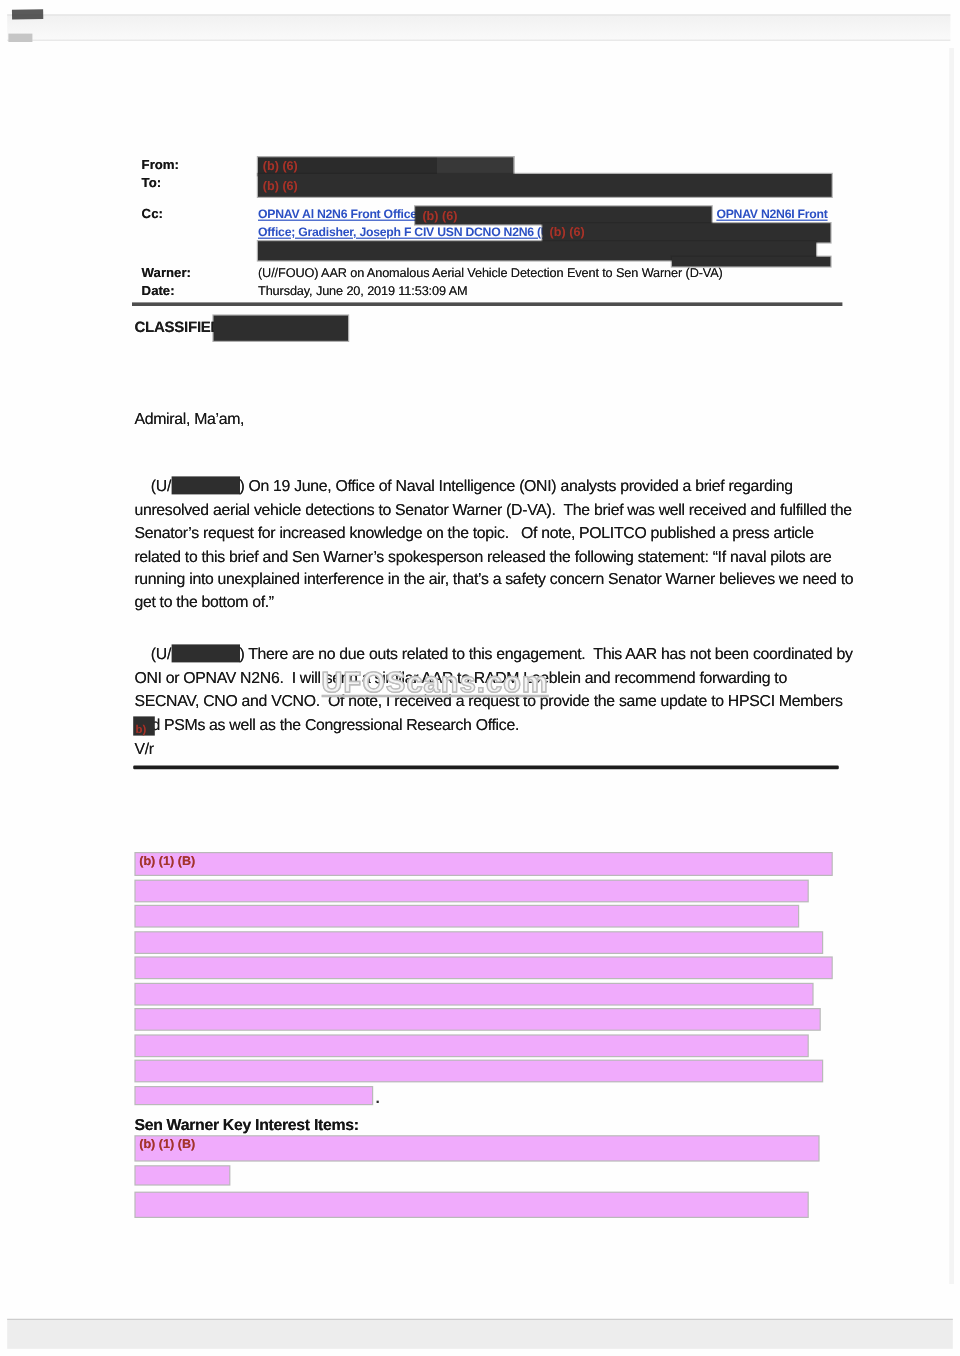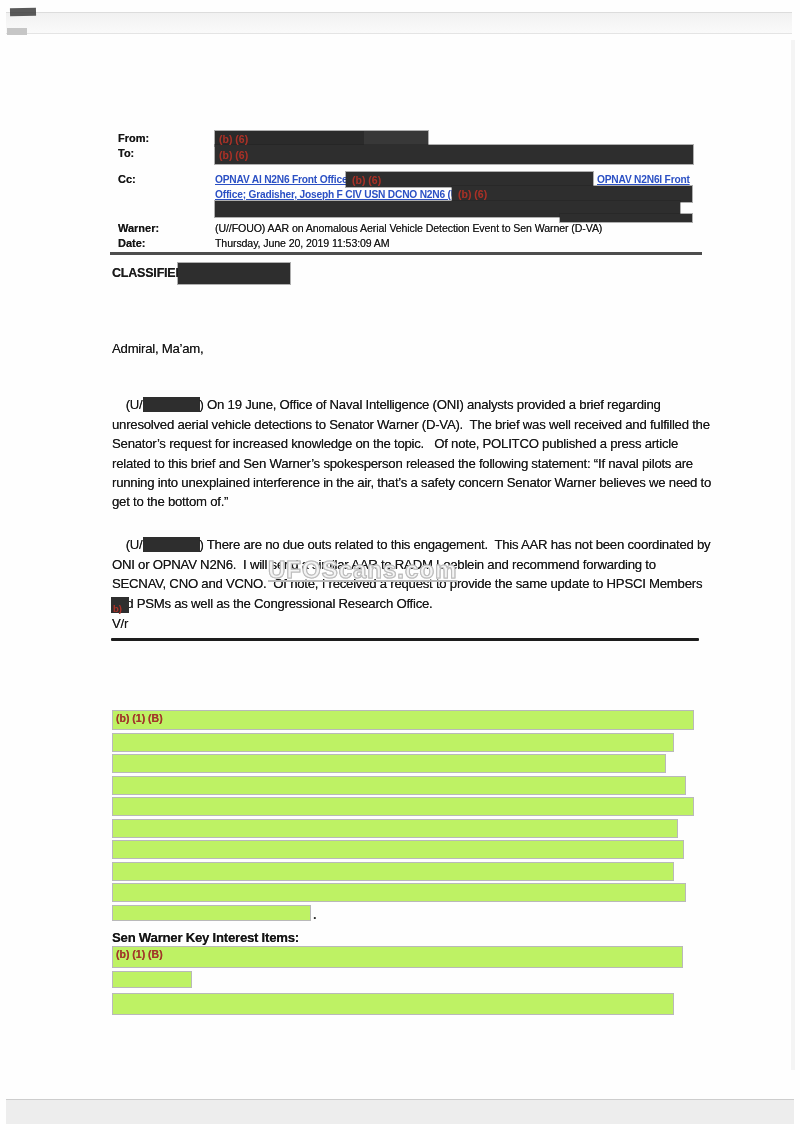--- a/index.html
+++ b/index.html
@@ -30,21 +30,21 @@
   .inline-redaction .exred{position:relative;top:-3px;left:3px;font-size:10px;}
   .classified{font-size:12.5px;font-weight:700;letter-spacing:-0.2px;}
   .watermark{font-size:24px;font-weight:700;letter-spacing:1px;color:#f4f4f4;
     -webkit-text-stroke:1.1px #bdbdbd;text-shadow:0 0 1px #d9d9d9;text-decoration:underline;}
   .sigbox{width:18px;height:16px;background:#2e2e2e;}
   .sigbox .exred{font-size:9.5px;position:relative;top:1px;left:2px;}
   .hr{background:#1d1d1d;border-radius:1px;}
   
   .barstack{display:flex;flex-direction:column;}
   .bar-row{display:flex;align-items:flex-end;margin-bottom:4.5px;}
-  .rbar{background:#bef264;box-shadow:0 0 0 1px rgba(25,25,25,.3);position:relative;}
+  .rbar{background:#f0abfc;box-shadow:0 0 0 1px rgba(25,25,25,.3);position:relative;}
   .rbar .exred{position:absolute;left:3px;top:1px;}
   .bar-trailing{font-size:13px;font-weight:700;color:#2a2a2a;margin-left:3px;line-height:10px;}
   .heading{font-size:13.2px;font-weight:700;letter-spacing:-0.25px;color:#141414;}
 </style>
 </head>
 <body>
 
 <div class="page">
 
   <div class="abs band-top"></div>

